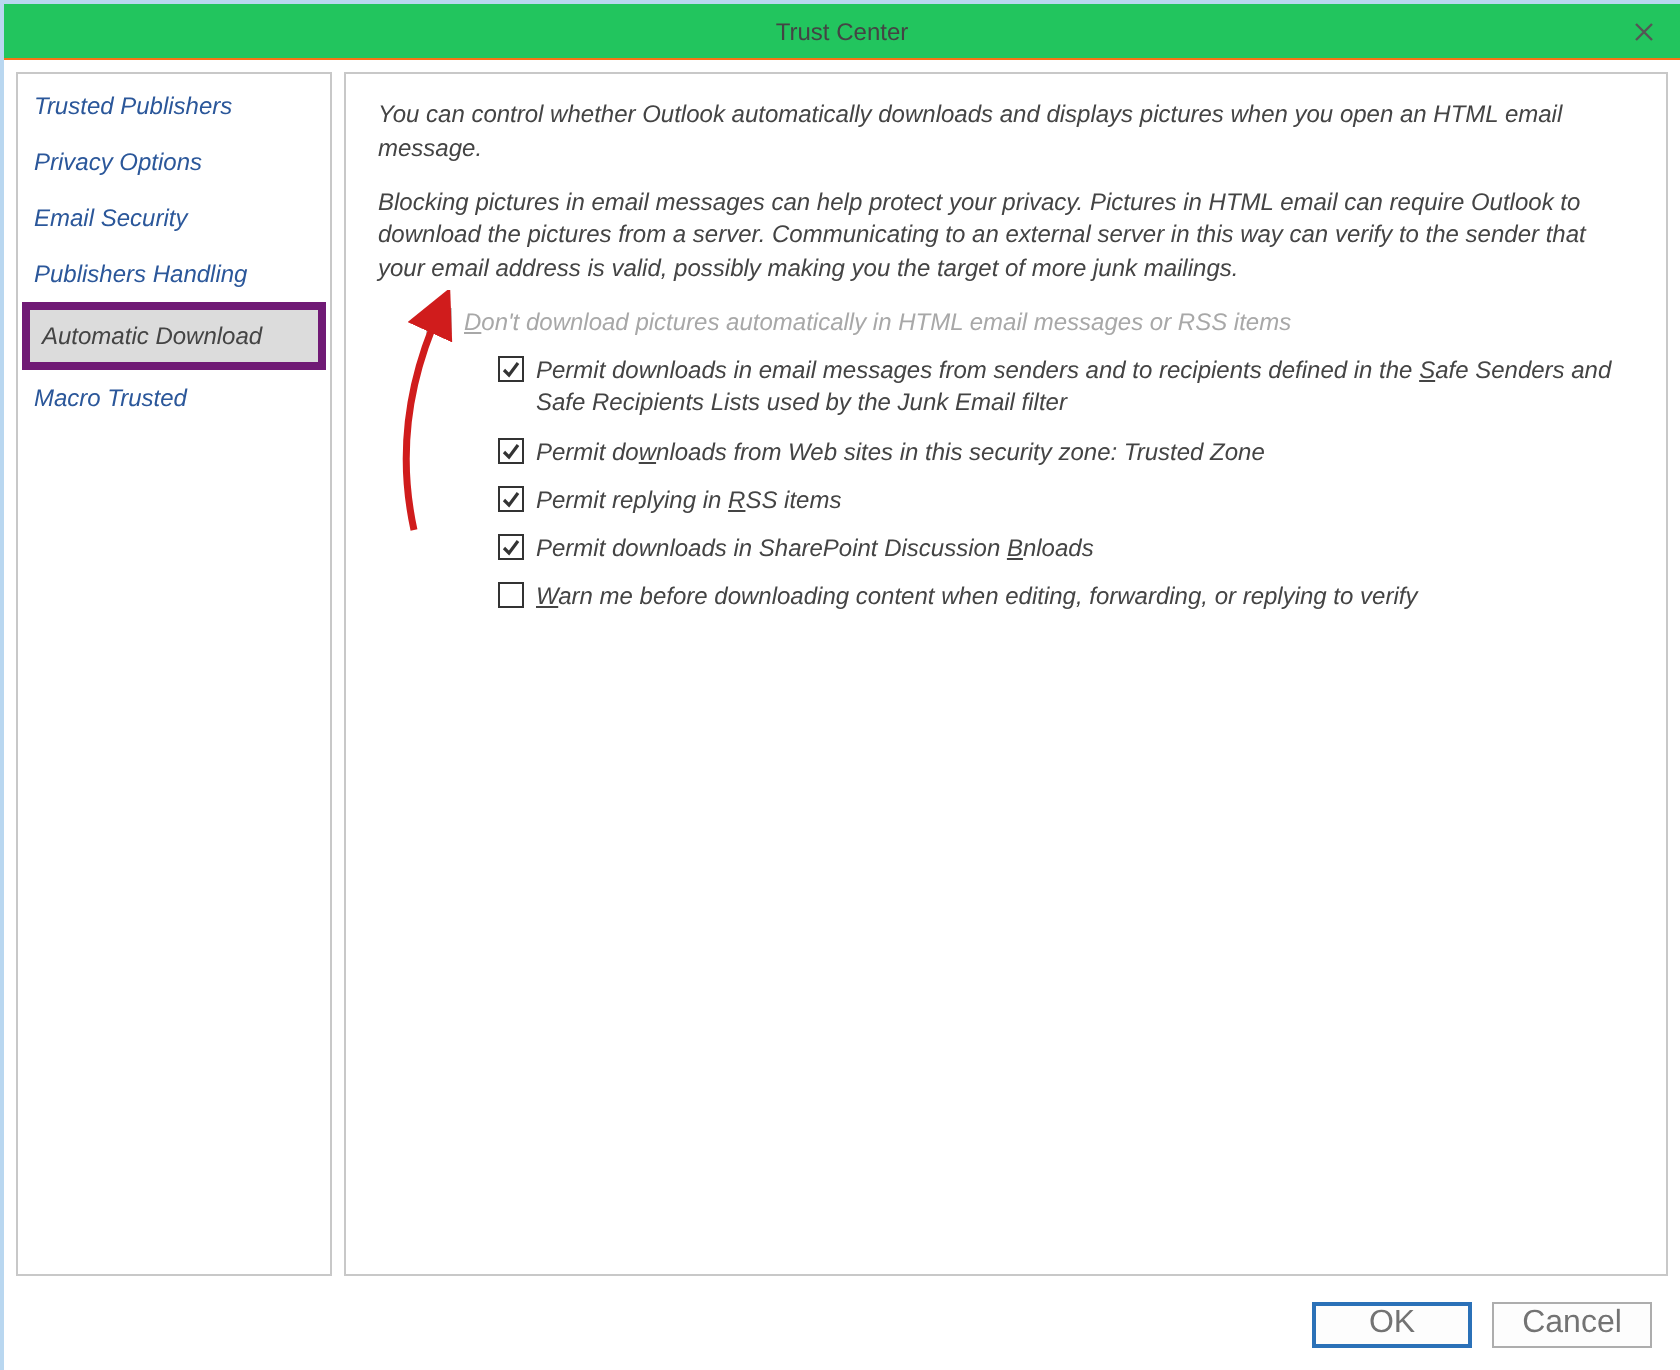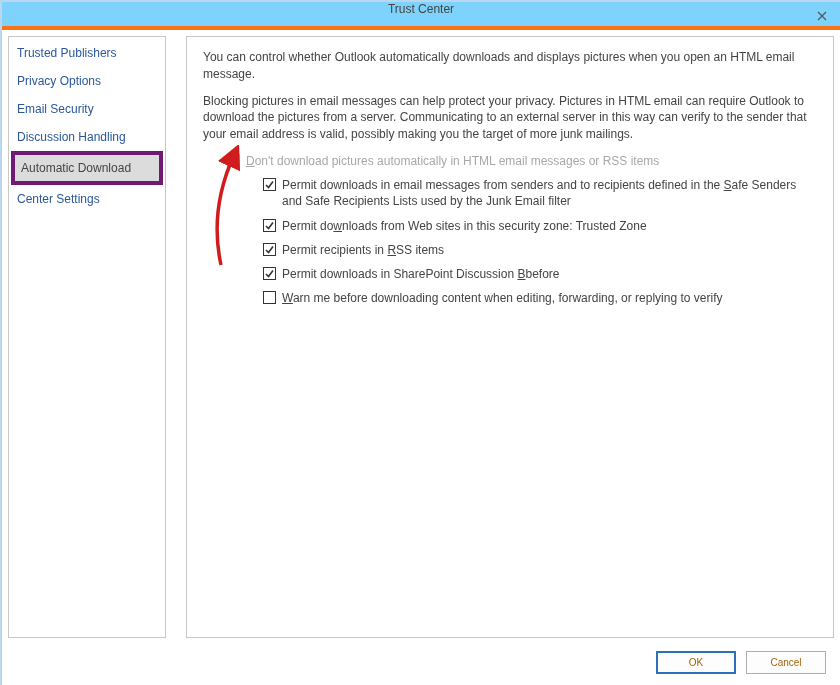--- a/index.html
+++ b/index.html
@@ -7,42 +7,44 @@
       width: 840px; height: 685px;
       font-family: "Segoe UI", Tahoma, sans-serif;
       font-size: 12px;
       background: #fff;
       color: #444;
       overflow: hidden;
       border: 1px solid #b9d7f0;
     }
     .titlebar {
       display: flex;
+      align-items: center;
       justify-content: center;
       height: 28px;
       position: relative;
-      border-bottom: 4px solid #f97316;
-      background: #7dd3fc;
+      border-bottom: 1px solid #f97316;
+      background: #22c55e;
       font-size: 12px;
       color: #444;
     }
     .titlebar .close {
       position: absolute;
       right: 8px; top: 4px;
       width: 20px; height: 20px;
       display: flex; align-items: center; justify-content: center;
       color: #555;
       font-size: 12px;
       cursor: default;
     }
     .dialog-body {
       display: flex;
       height: 614px;
       padding: 6px;
-      gap: 20px;
+      gap: 6px;
+      font-style: italic;
     }
     .sidebar {
       width: 158px;
       border: 1px solid #c8c8c8;
       background: #fff;
       padding: 2px 0;
     }
     .sidebar-item {
       padding: 7px 8px;
       color: #2b579a;
@@ -113,22 +115,22 @@
       display: flex;
       justify-content: flex-end;
       align-items: center;
       gap: 10px;
       padding-right: 14px;
     }
     .btn {
       width: 80px; height: 23px;
       border: 1px solid #adadad;
       background: #fdfdfd;
-      font-size: 10px;
-      color: #a16207;
+      font-size: 16px;
+      color: #737373;
       display: inline-flex;
       align-items: center; justify-content: center;
       cursor: default;
     }
     .btn.primary {
       border: 2px solid #2b71b8;
     }
   </style>
 </head>
 <body>
@@ -140,23 +142,23 @@
       <path d="M1 1 L9 9 M9 1 L1 9" stroke="#555" stroke-width="1.2" fill="none"></path>
     </svg>
   </div>
 </div>
 
 <div class="dialog-body">
   <div class="sidebar">
     <div class="sidebar-item">Trusted Publishers</div>
     <div class="sidebar-item">Privacy Options</div>
     <div class="sidebar-item">Email Security</div>
-    <div class="sidebar-item">Discussion Handling</div>
+    <div class="sidebar-item">Publishers Handling</div>
     <div class="sidebar-item selected">Automatic Download</div>
-    <div class="sidebar-item">Center Settings</div>
+    <div class="sidebar-item">Macro Trusted</div>
   </div>
 
   <div class="main">
     <p class="desc">You can control whether Outlook automatically downloads and displays pictures when you open an HTML email message.</p>
     <p class="desc">Blocking pictures in email messages can help protect your privacy. Pictures in HTML email can require Outlook to download the pictures from a server. Communicating to an external server in this way can verify to the sender that your email address is valid, possibly making you the target of more junk mailings.</p>
 
     <div class="opt-row master">
       <span class="cb">
         <svg width="11" height="11" viewBox="0 0 11 11">
             <path d="M2 6 L4.5 8.5 L9 2.5" stroke="#333" stroke-width="1.6" fill="none"></path>
@@ -182,30 +184,30 @@
       </span>
       <span><span>Permit do</span><span class="u">w</span><span>nloads from Web sites in this security zone: Trusted Zone</span></span>
     </div>
 
     <div class="opt-row sub">
       <span class="cb">
         <svg width="11" height="11" viewBox="0 0 11 11">
             <path d="M2 6 L4.5 8.5 L9 2.5" stroke="#333" stroke-width="1.6" fill="none"></path>
           </svg>
       </span>
-      <span><span>Permit recipients in </span><span class="u">R</span><span>SS items</span></span>
-    </div>
-
-    <div class="opt-row sub">
-      <span class="cb">
-        <svg width="11" height="11" viewBox="0 0 11 11">
-            <path d="M2 6 L4.5 8.5 L9 2.5" stroke="#333" stroke-width="1.6" fill="none"></path>
-          </svg>
-      </span>
-      <span><span>Permit downloads in SharePoint Discussion </span><span class="u">B</span><span>before</span></span>
+      <span><span>Permit replying in </span><span class="u">R</span><span>SS items</span></span>
+    </div>
+
+    <div class="opt-row sub">
+      <span class="cb">
+        <svg width="11" height="11" viewBox="0 0 11 11">
+            <path d="M2 6 L4.5 8.5 L9 2.5" stroke="#333" stroke-width="1.6" fill="none"></path>
+          </svg>
+      </span>
+      <span><span>Permit downloads in SharePoint Discussion </span><span class="u">B</span><span>nloads</span></span>
     </div>
 
     <div class="opt-row sub">
       <span class="cb unchecked">
         
       </span>
       <span><span></span><span class="u">W</span><span>arn me before downloading content when editing, forwarding, or replying to verify</span></span>
     </div>
 
     <svg class="arrow" width="60" height="130" viewBox="0 0 60 130">

